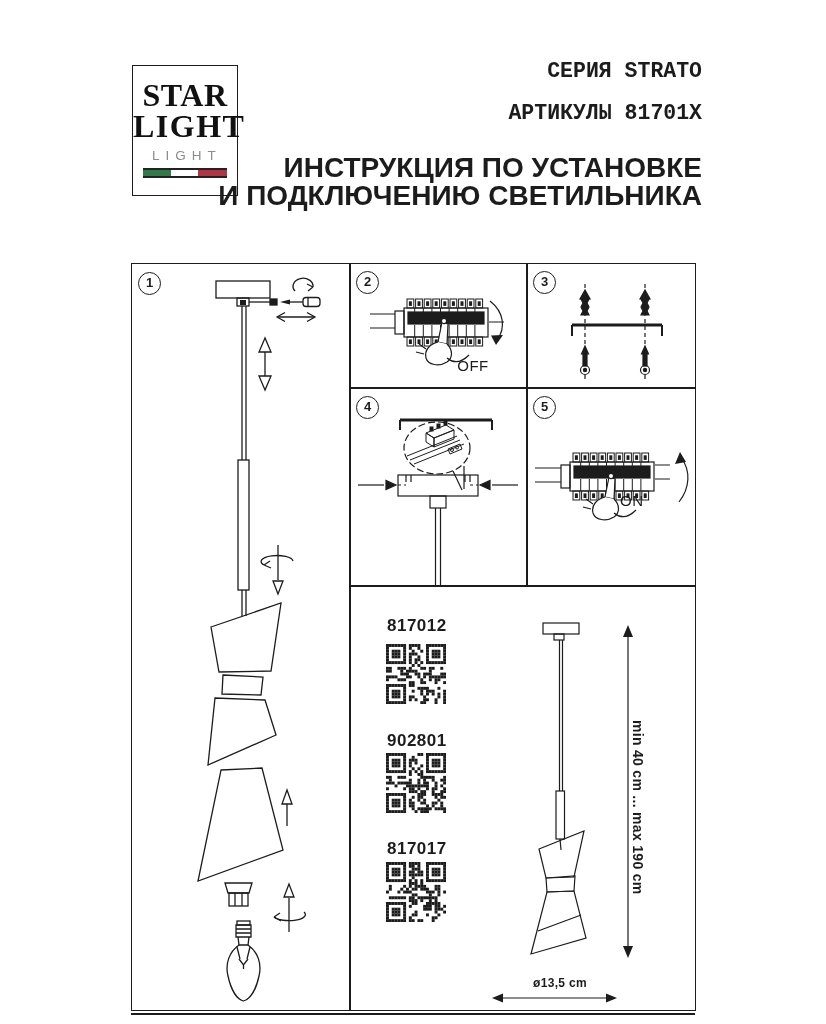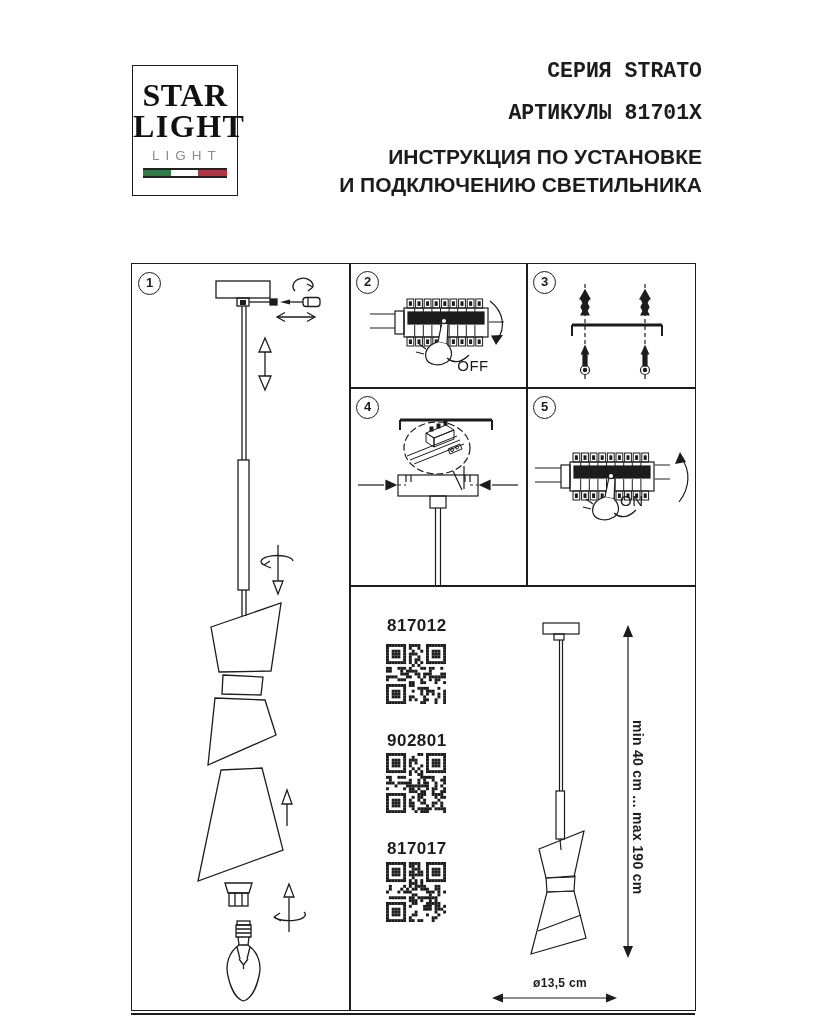--- a/index.html
+++ b/index.html
@@ -13,21 +13,21 @@
            font-size:32px;line-height:31px;letter-spacing:.5px;color:#111;}
   .logo-l2{font-family:"Liberation Serif",serif;font-weight:bold;font-size:32px;
            line-height:31px;letter-spacing:1.5px;color:#111;}
   .logo-l3{font-size:13.5px;letter-spacing:6px;color:#8c8c8c;margin-top:6px;margin-left:4px;}
   .logo-flag{margin:5px auto 0 auto;width:84px;height:10px;box-sizing:border-box;
              border-top:2px solid #222;border-bottom:2px solid #222;
              background:linear-gradient(to right,#2f7a47 0 33%,#ffffff 33% 66%,#b03442 66% 100%);}
   .head-text{right:124px;top:60px;text-align:right;}
   .head-line{font-weight:bold;font-size:21.5px;line-height:22px;white-space:nowrap;font-family:Liberation Mono, monospace;}
   .head-line2{margin-top:20px;}
-  .head-title{margin-top:19px;font-weight:bold;font-size:21px;line-height:28px;white-space:nowrap;}
+  .head-title{margin-top:30px;font-weight:bold;font-size:28px;line-height:28px;white-space:nowrap;}
   
   .grid{left:131px;top:263px;width:563px;height:746px;border:1.5px solid #1c1c1c;box-sizing:content-box;}
   .vline,.hline{background:#1c1c1c;}
   .num-circle{width:23px;height:23px;border:1.4px solid #1c1c1c;border-radius:50%;
               box-sizing:border-box;text-align:center;font-size:13px;font-weight:bold;
               line-height:20px;background:#fff;}
   .sw-label{font-weight:normal;font-size:15px;letter-spacing:.5px;}
   .art-label{font-weight:bold;font-size:17px;letter-spacing:.5px;}
   .dim-v{writing-mode:vertical-rl;text-orientation:mixed;font-weight:bold;font-size:14px;
          white-space:nowrap;letter-spacing:.3px;}

